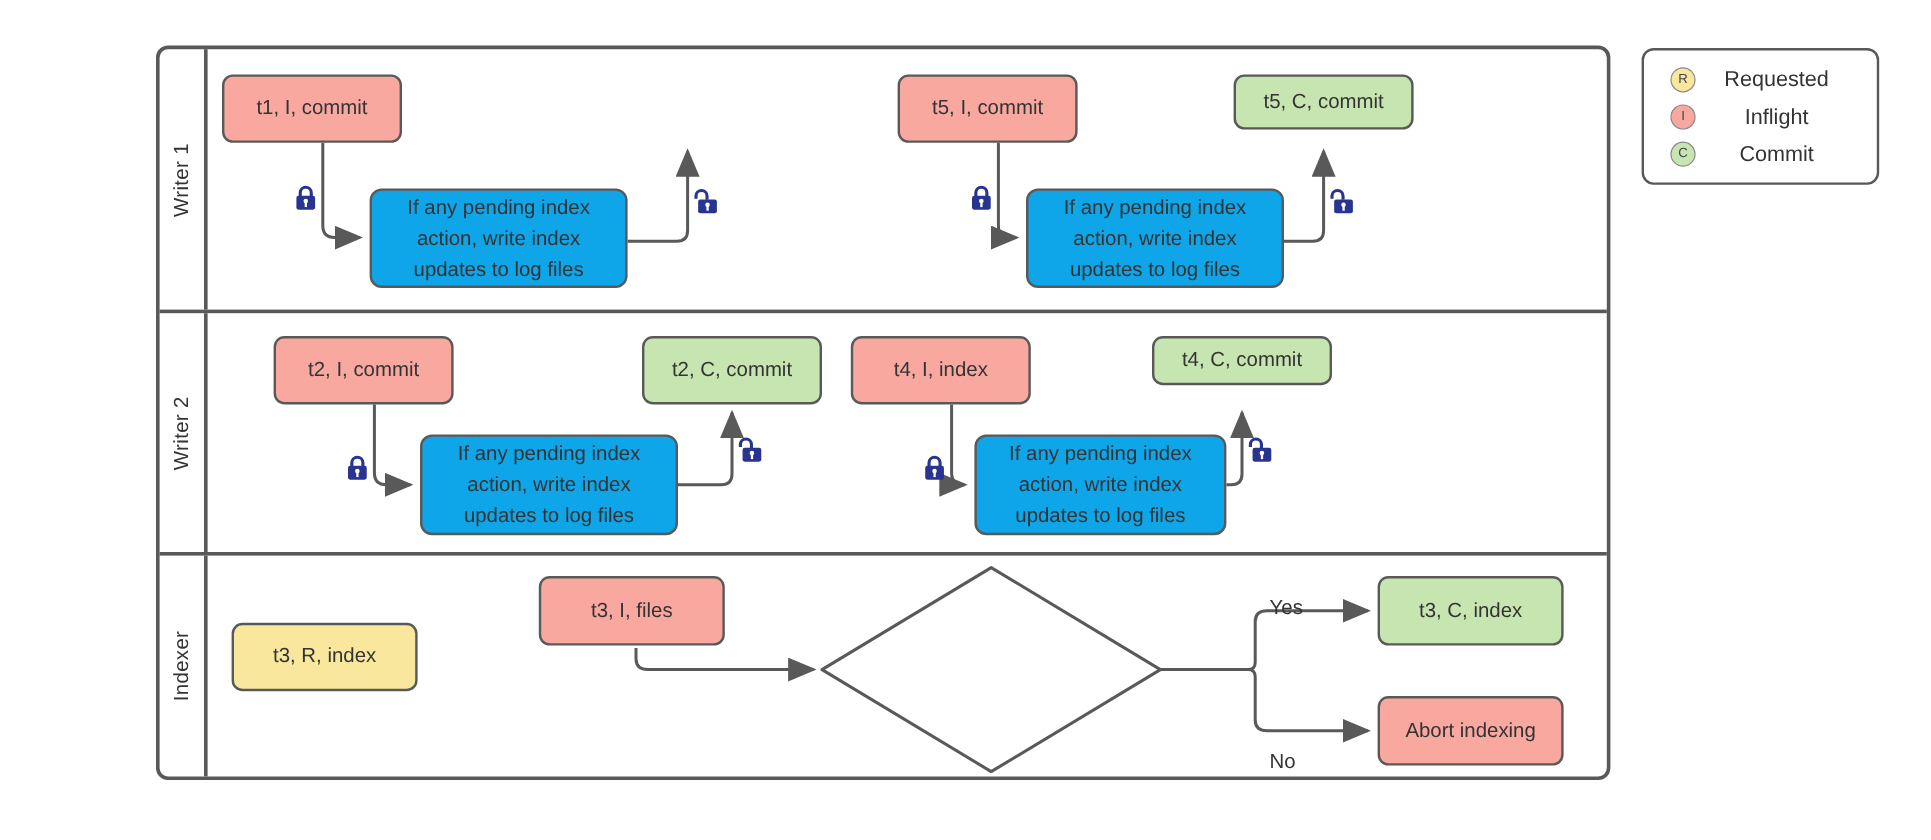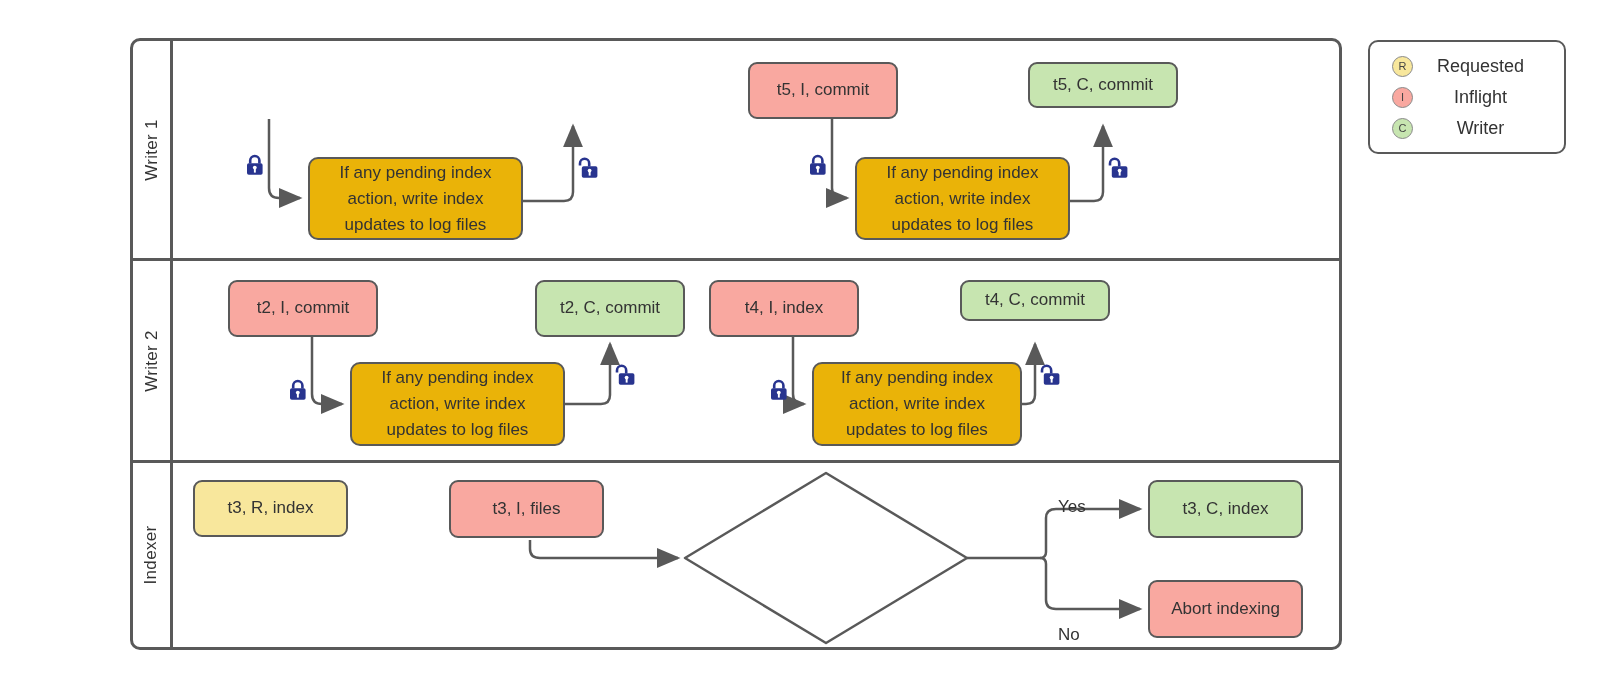--- a/index.html
+++ b/index.html
@@ -28,24 +28,24 @@
   svg.wires{position:absolute;left:0;top:0;pointer-events:none;}
   .wire{fill:none;stroke:var(--c-stroke);stroke-width:2.5;}
   .diamond{fill:#ffffff;stroke:var(--c-stroke);stroke-width:2.5;stroke-linejoin:round;}
   .lock .body{fill:var(--c-lock);}
   .lock .shk{fill:none;stroke:var(--c-lock);stroke-width:2.6;}
   .lock .key{fill:#ffffff;}
 
   
   .node{position:absolute;border:2.5px solid var(--c-stroke);border-radius:9px;
         display:flex;align-items:center;justify-content:center;text-align:center;
-        font-size:17px;line-height:1.45;color:var(--c-text);padding:2px 6px;background:#eab308;}
+        font-size:17px;line-height:1.45;color:var(--c-text);padding:2px 6px;background:#0ea5e9;}
   .fill-inflight{background:var(--c-inflight);}
   .fill-commit{background:var(--c-commit);}
-  .fill-requested{background:var(--c-requested);}
+  .fill-requested{background:var(--c-requested);margin-top:39px;}
   .proc{border-radius:10px;font-size:17px;line-height:26px;padding:2px 8px;}
 
   .decision-text{position:absolute;left:726px;top:517px;width:200px;height:82px;
         display:flex;align-items:center;justify-content:center;text-align:center;
         font-size:16px;line-height:1.6;color:var(--c-text);}
   .branch-label{position:absolute;width:60px;font-size:17px;color:var(--c-text);margin-top:12px;}
 
   
   .legend{position:absolute;left:1368px;top:40px;width:198px;height:114px;
         border:2.5px solid var(--c-stroke);border-radius:10px;background:#fff;
@@ -150,20 +150,21 @@
         <rect class="key" x="13.7" y="15.4" width="1.9" height="4.2"></rect>
     </g>
     <g class="lock" transform="translate(1037,363)">
       <path class="shk" d="M5 9.6 V7.4 a4.6 4.6 0 0 1 9.2 0 V10.4"></path>
       <rect class="body" x="6.8" y="10.2" width="15.6" height="11.6" rx="1.8"></rect>
       <circle class="key" cx="14.6" cy="14.6" r="1.9"></circle>
         <rect class="key" x="13.7" y="15.4" width="1.9" height="4.2"></rect>
     </g>
   </svg>
 
+  <div class="node fill-inflight" style="left:185px;top:62px;width:150px;height:57px">t1, I, commit</div>
   <div class="node proc" style="left:308px;top:157px;width:215px;height:83px">If any pending index action, write index updates to log files</div>
   <div class="node fill-inflight" style="left:748px;top:62px;width:150px;height:57px">t5, I, commit</div>
   <div class="node proc" style="left:855px;top:157px;width:215px;height:83px">If any pending index action, write index updates to log files</div>
   <div class="node fill-commit" style="left:1028px;top:62px;width:150px;height:46px">t5, C, commit</div>
 
   <div class="node fill-inflight" style="left:228px;top:280px;width:150px;height:57px">t2, I, commit</div>
   <div class="node proc" style="left:350px;top:362px;width:215px;height:84px">If any pending index action, write index updates to log files</div>
   <div class="node fill-commit" style="left:535px;top:280px;width:150px;height:57px">t2, C, commit</div>
   <div class="node fill-inflight" style="left:709px;top:280px;width:150px;height:57px">t4, I, index</div>
   <div class="node proc" style="left:812px;top:362px;width:210px;height:84px">If any pending index action, write index updates to log files</div>
@@ -180,17 +181,17 @@
     <div class="legend-row">
       <span class="legend-badge" style="background:var(--c-requested)">R</span>
       <span class="legend-label">Requested</span>
     </div>
     <div class="legend-row">
       <span class="legend-badge" style="background:var(--c-inflight)">I</span>
       <span class="legend-label">Inflight</span>
     </div>
     <div class="legend-row">
       <span class="legend-badge" style="background:var(--c-commit)">C</span>
-      <span class="legend-label">Writer</span>
+      <span class="legend-label">Commit</span>
     </div>
   </div>
 
 </div>
 
 </body></html>

